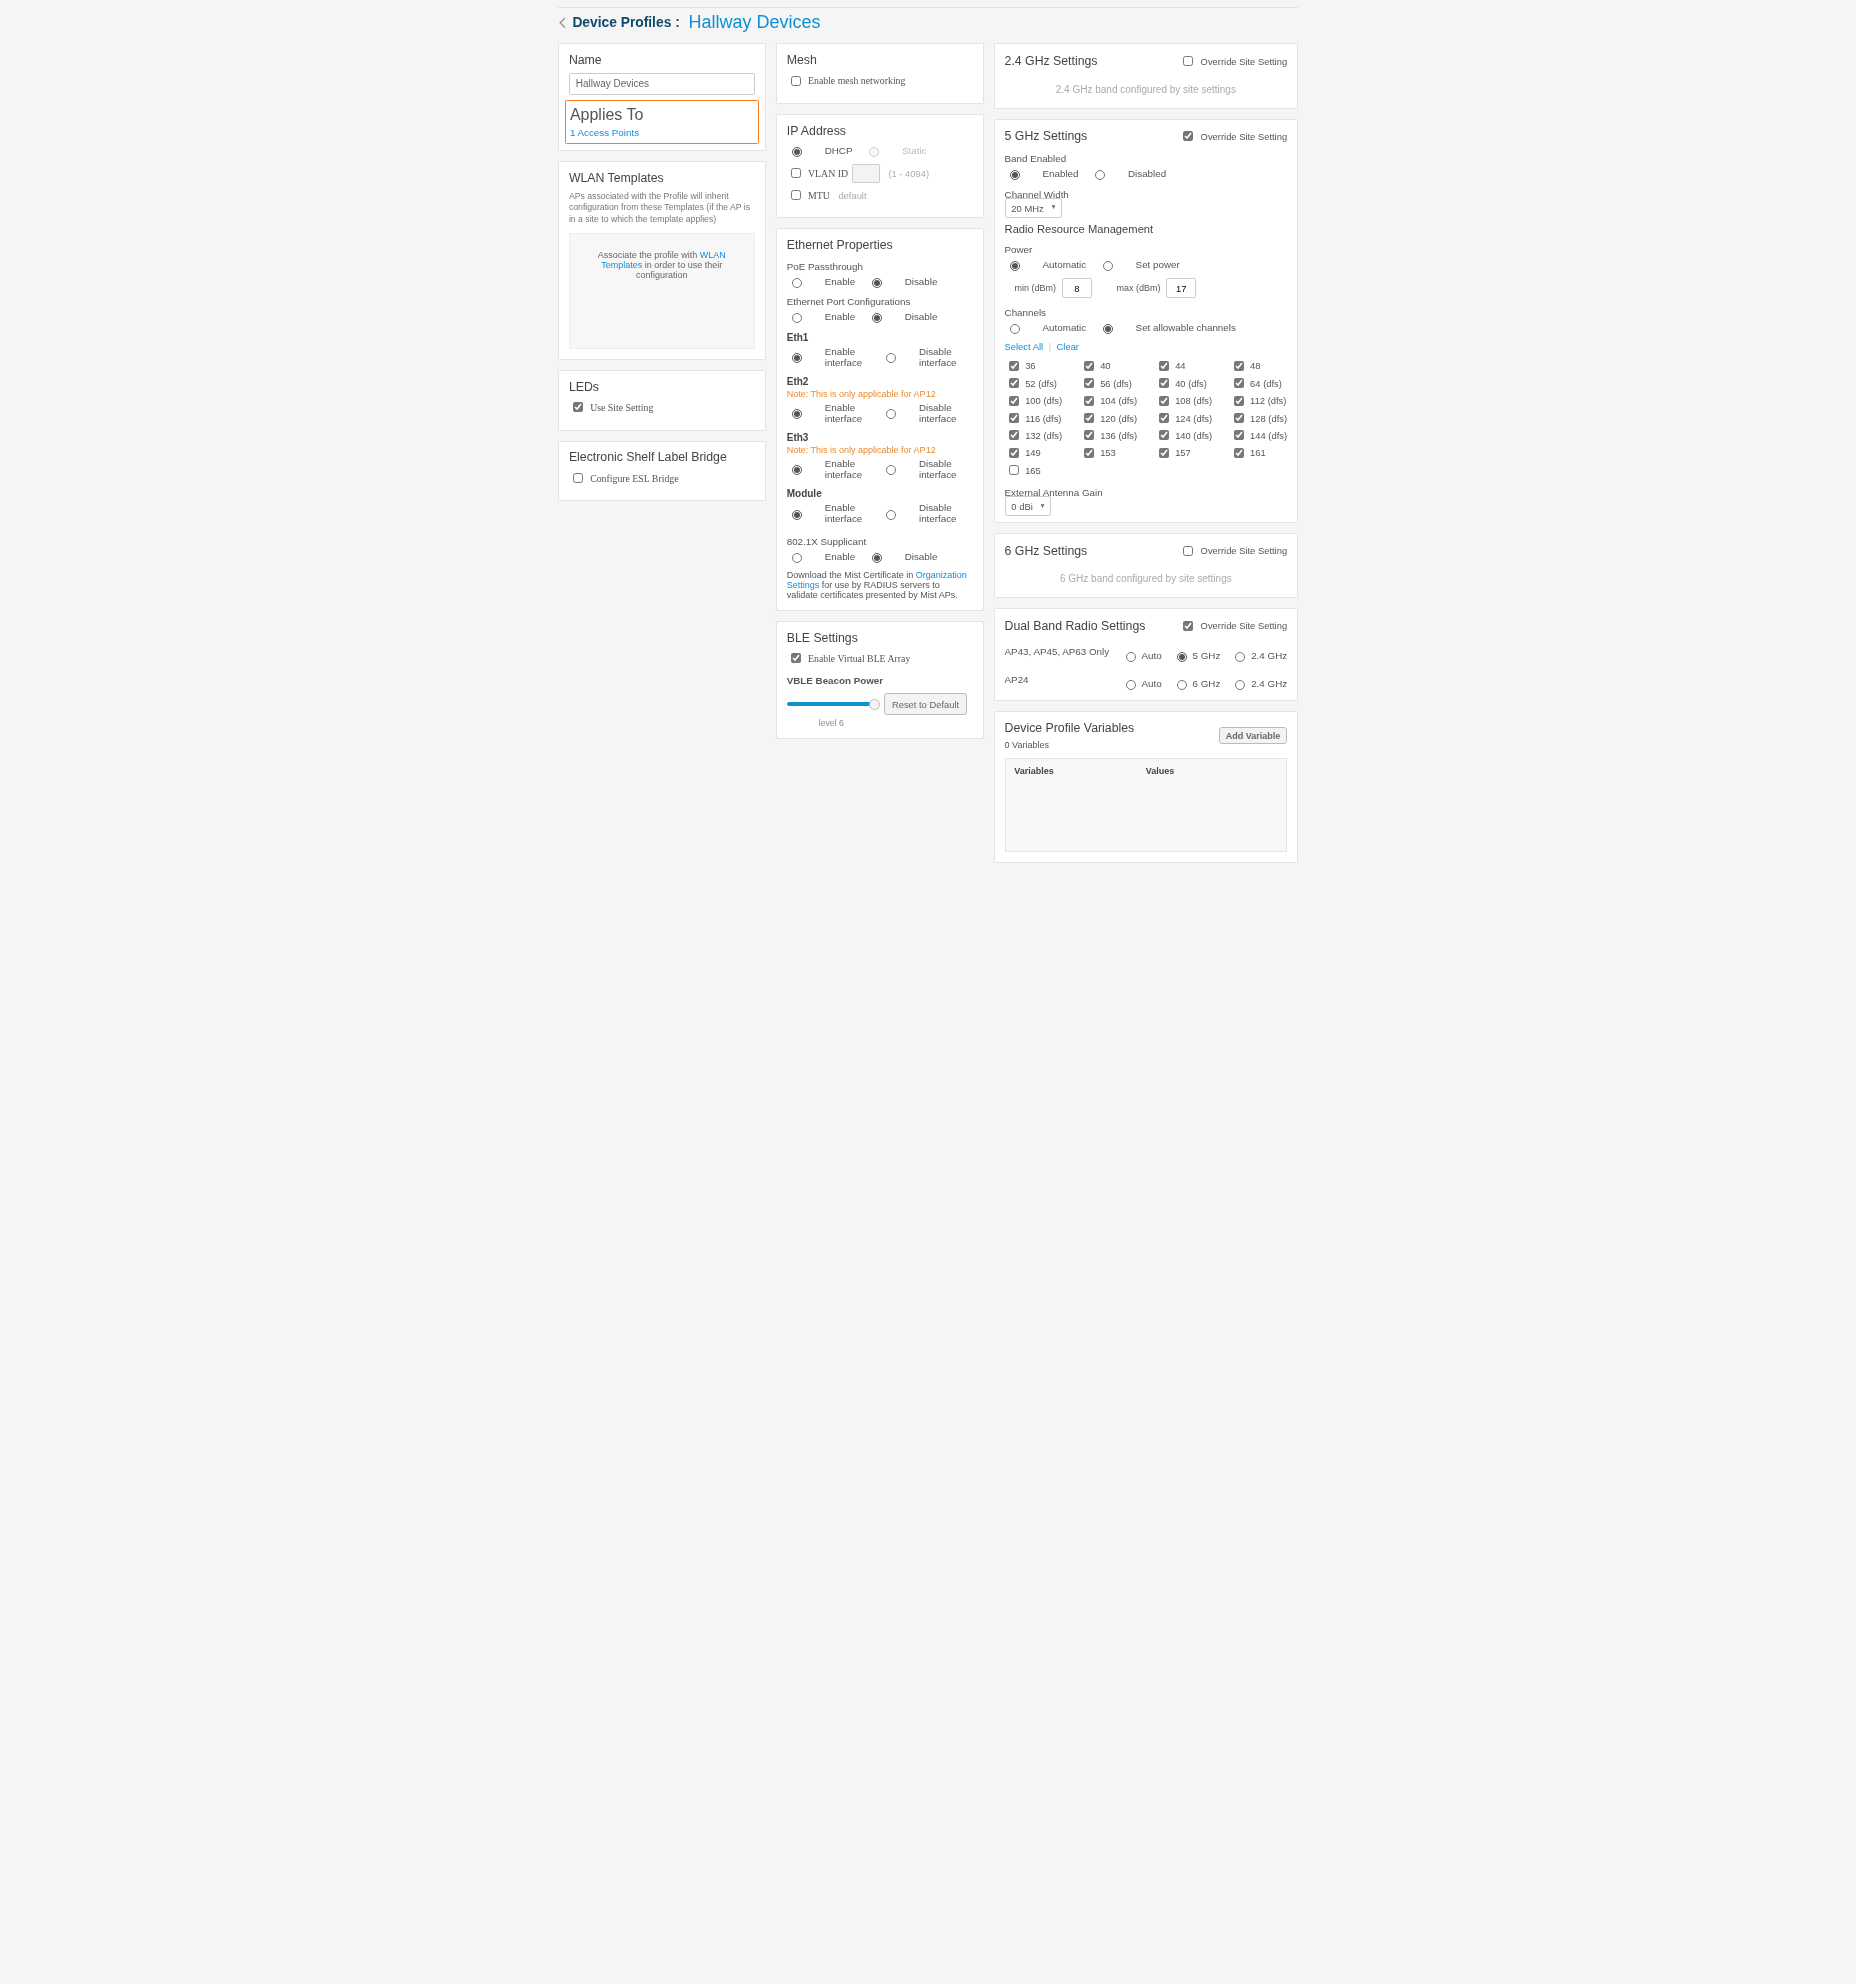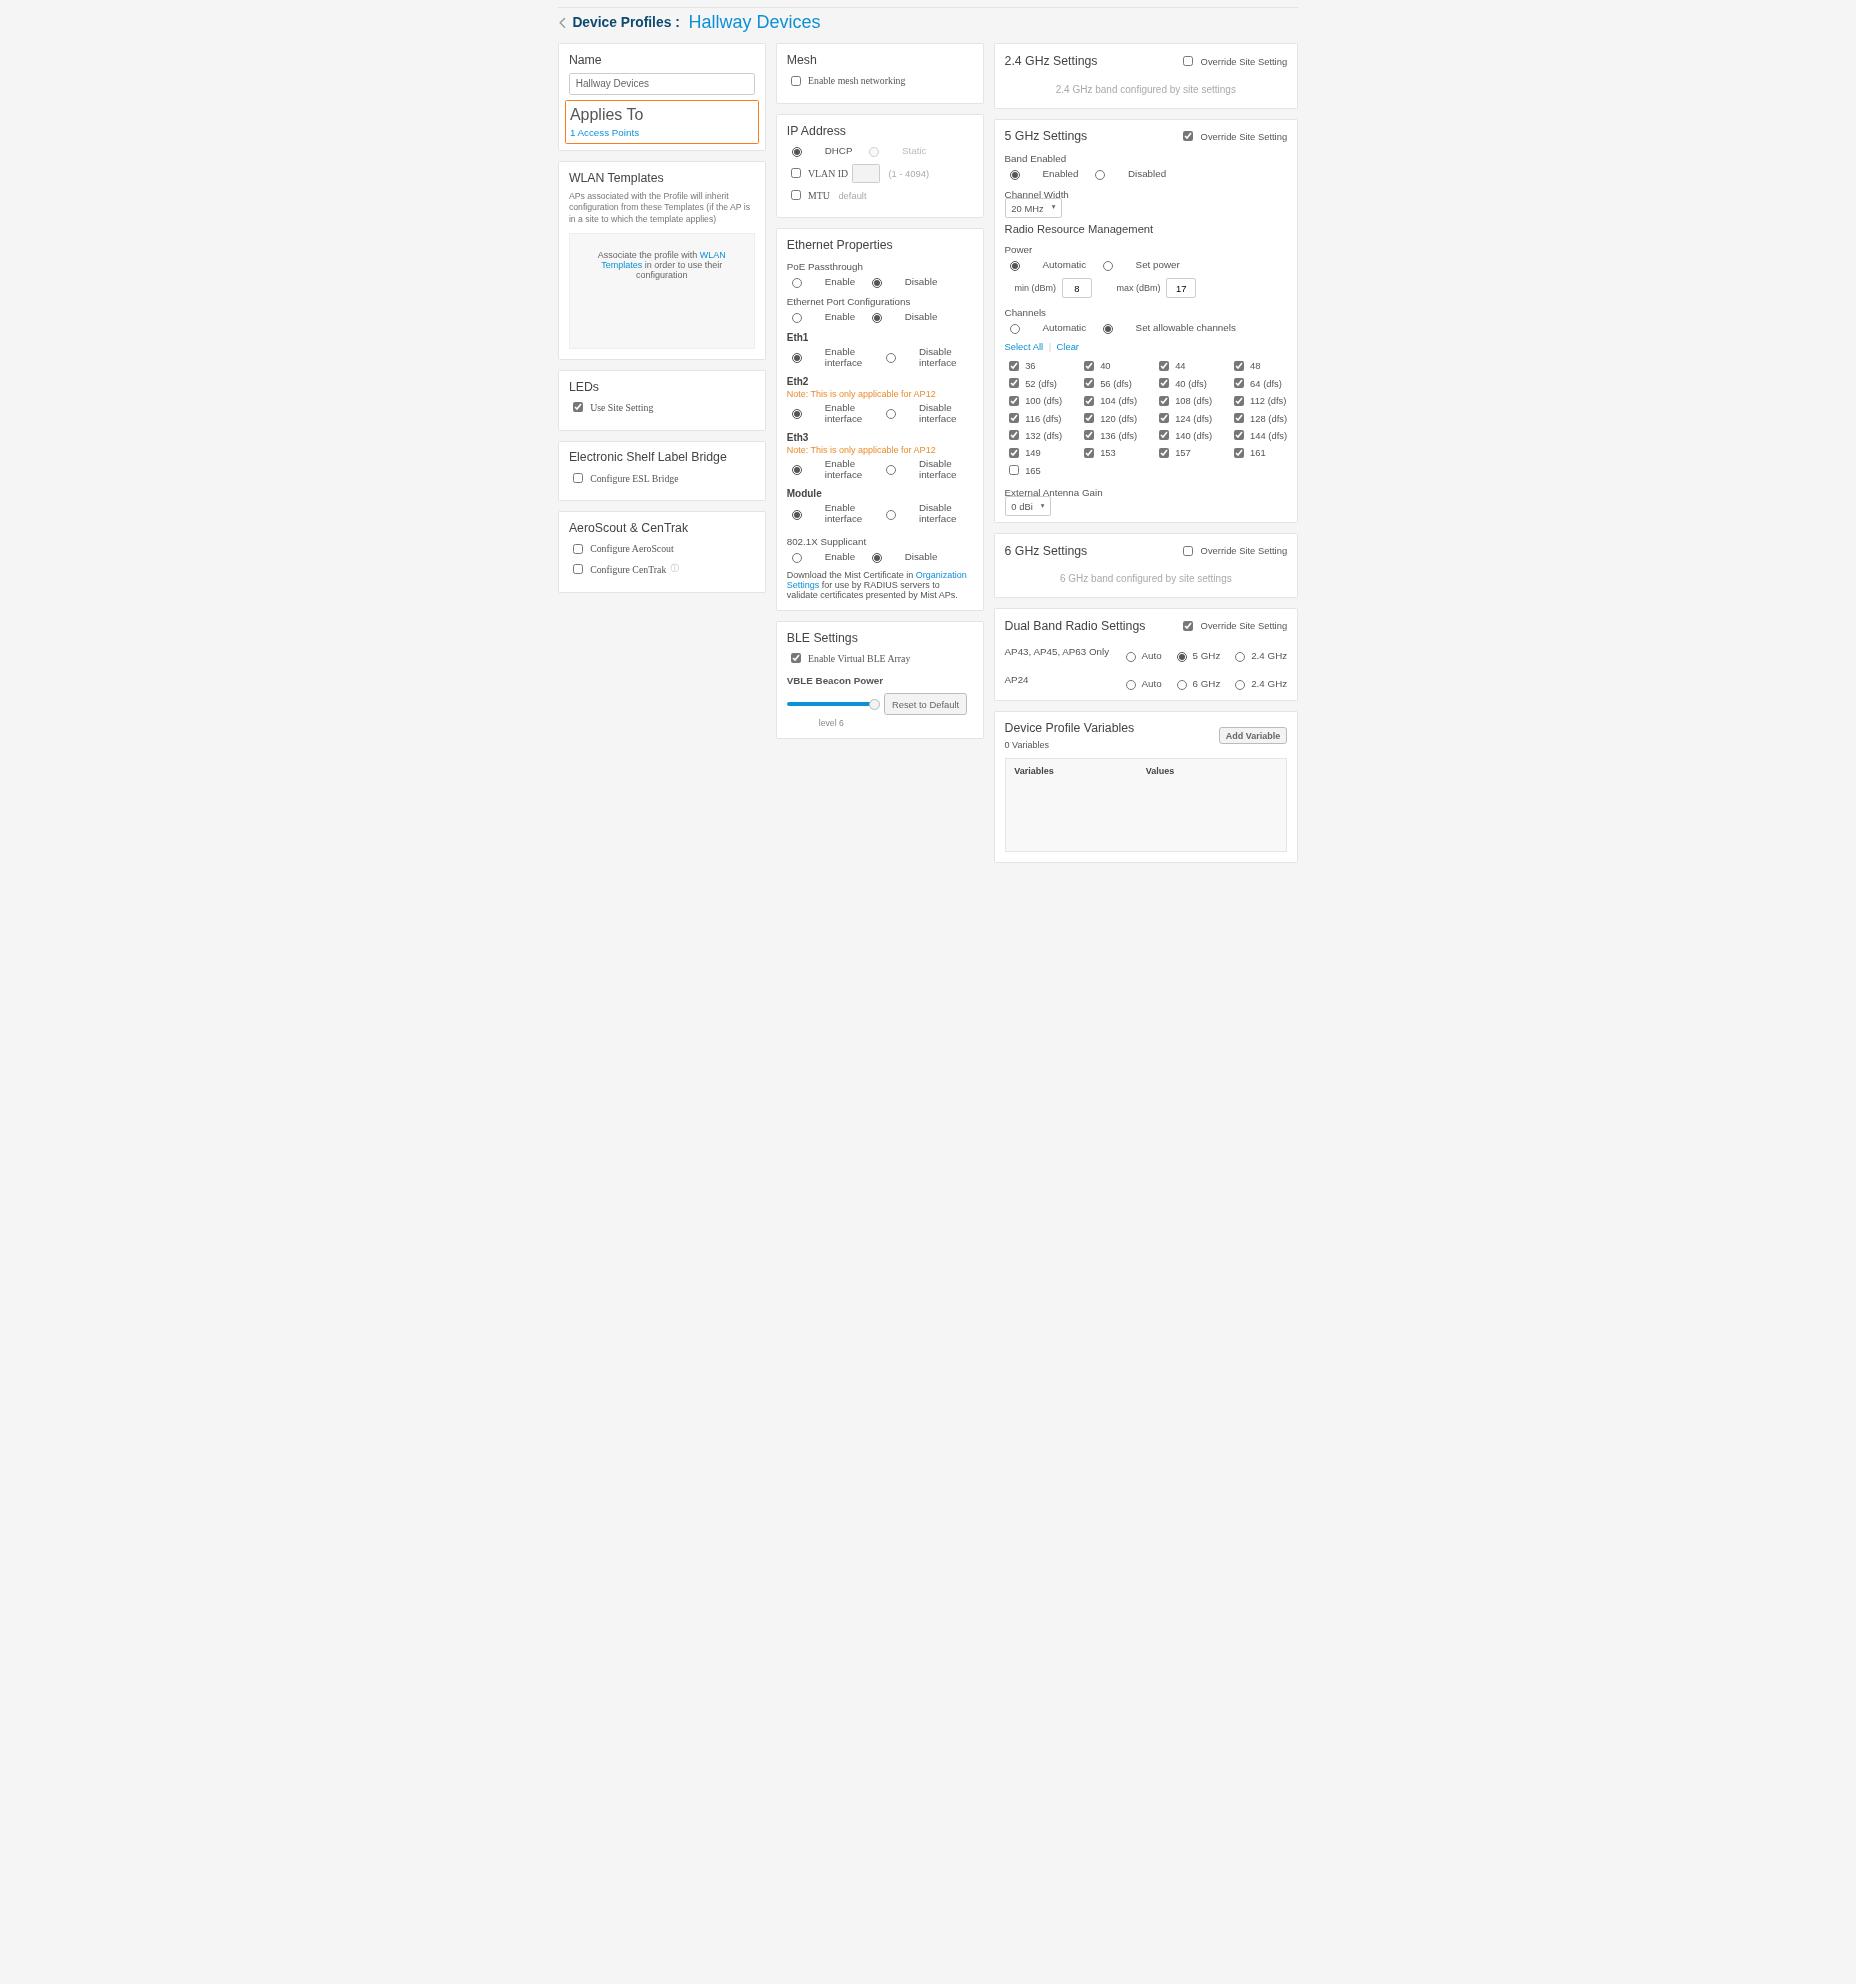--- a/index.html
+++ b/index.html
@@ -215,32 +215,20 @@
       </div>
 
       <div class="panel">
         <div class="panel-title">Electronic Shelf Label Bridge</div>
         <div class="row">
           <input type="checkbox" style="">
           <span class="lbl">Configure ESL Bridge</span>
         </div>
       </div>
 
-      <div class="panel">
-        <div class="panel-title">AeroScout &amp; CenTrak</div>
-        <div class="row">
-          <input type="checkbox" style="">
-          <span class="lbl">Configure AeroScout</span>
-        </div>
-        <div class="row">
-          <input type="checkbox" style="">
-          <span class="lbl">Configure CenTrak</span>
-          <span style="color:#bbb;font-size:8.7px;">ⓘ</span>
-        </div>
-      </div>
     </div>
 
     <div>
       <div class="panel">
         <div class="panel-title">Mesh</div>
         <div class="row">
           <input type="checkbox" style="">
           <span class="lbl">Enable mesh networking</span>
         </div>
       </div>

